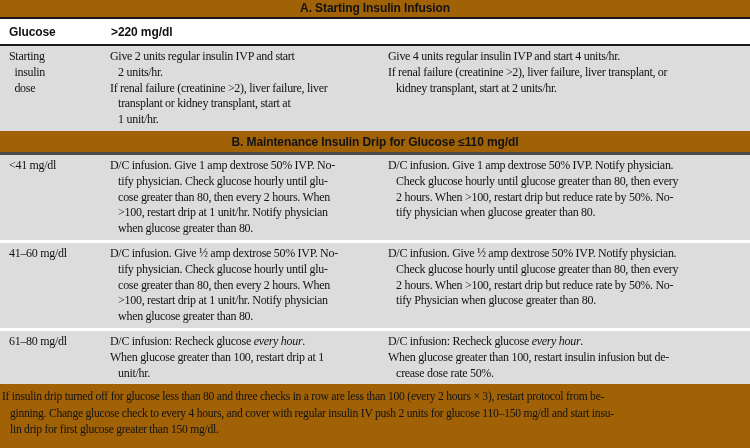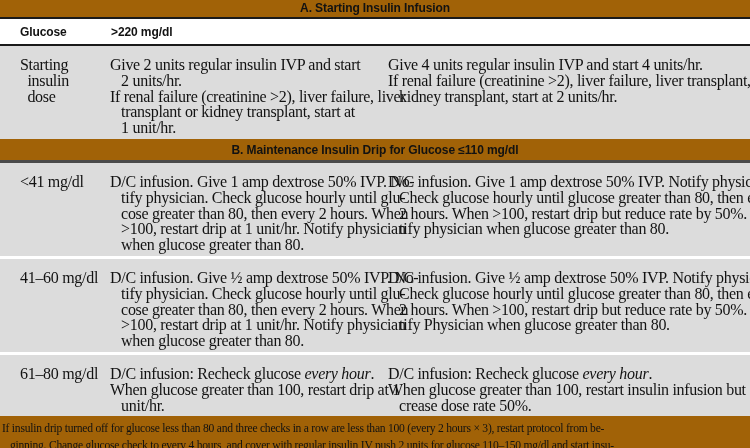--- a/index.html
+++ b/index.html
@@ -24,35 +24,34 @@
   }
   .rule-black { height:2px; background:var(--rule-dark, #1a1a1a); }
   .rule-thick { height:3px; background:var(--rule-mid, #4a4a4a); }
   .grid3 {
     display:grid;
     grid-template-columns:108px 277px 1fr;
   }
   .hdr-row { padding:6px 0 5px 0; background:#ffffff; }
   .hdr-a { border-bottom:2px solid var(--rule-dark, #1a1a1a); }
   .hdr-b { border-bottom:1px solid #9a9a9a; }
-  .c1 { padding-left:20px; }
+  .c1 { padding-left:9px; }
   .c2 { padding-left:2px; }
   .c3 { padding-left:3px; }
   .body-row {
     background:var(--row-bg, #dcdcdc);
     padding:3px 0 3px 0;
   }
   .cell {
     font-family:"Liberation Serif", serif;
-    font-size:16px;
+    font-size:12px;
     letter-spacing:-0.3px;
     line-height:15.8px;
     white-space:pre;
     color:var(--text, #121212);
-    margin-top:8px;
   }
   .sep { height:3px; background:#ffffff; }
   .b-title { padding:4px 0 3px 0;text-align:center; }
   .footnote {
     font-family:"Liberation Serif", serif;
     font-size:11.6px;
     letter-spacing:-0.25px;
     line-height:16.4px;
     white-space:pre;
     padding:5px 0 0 2px;

